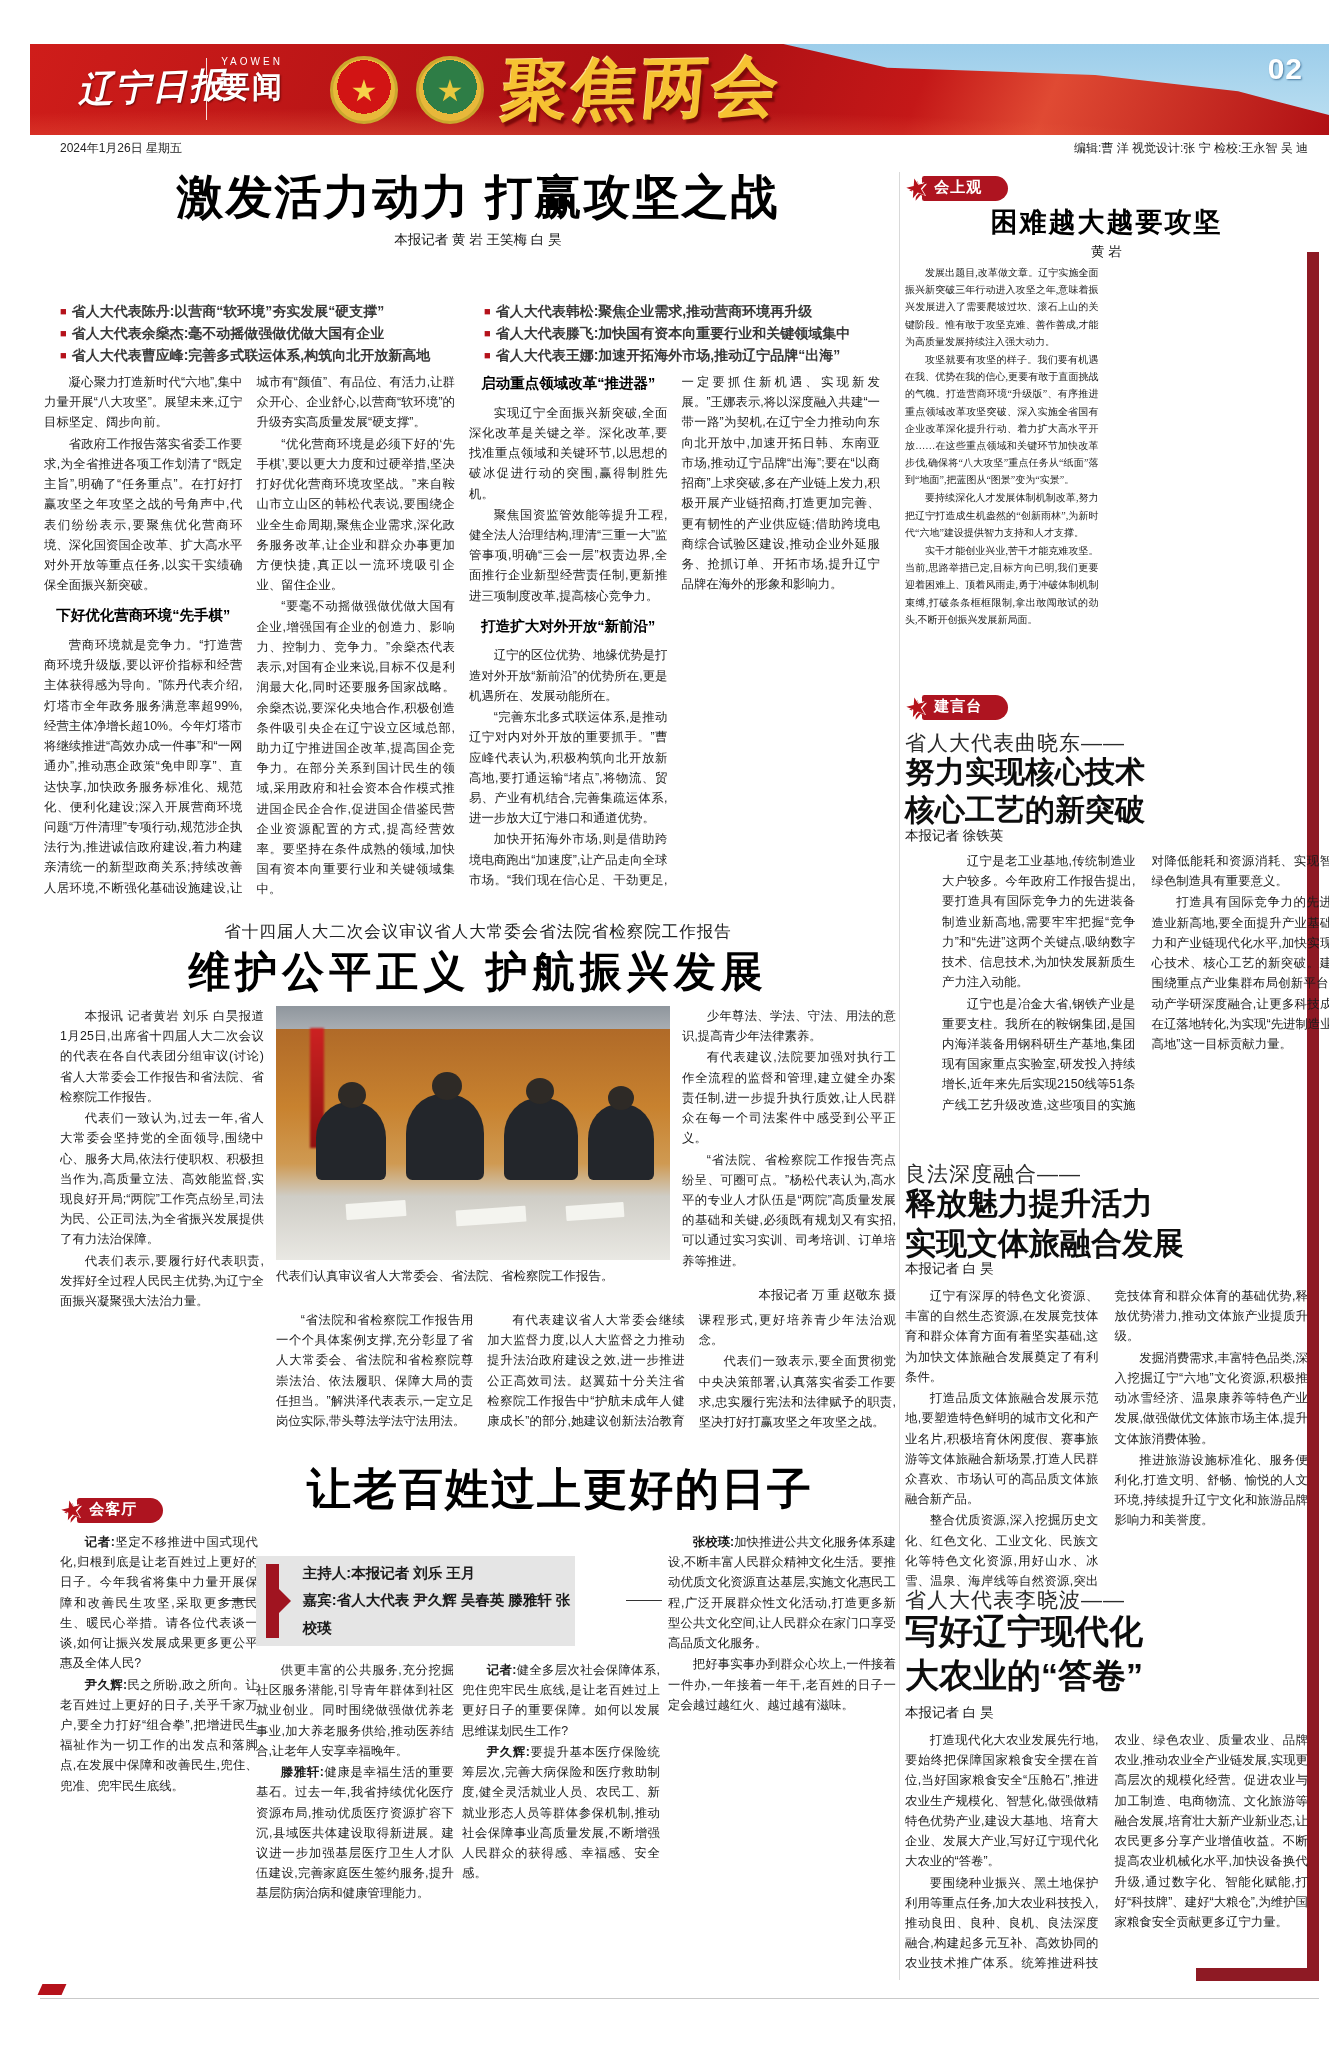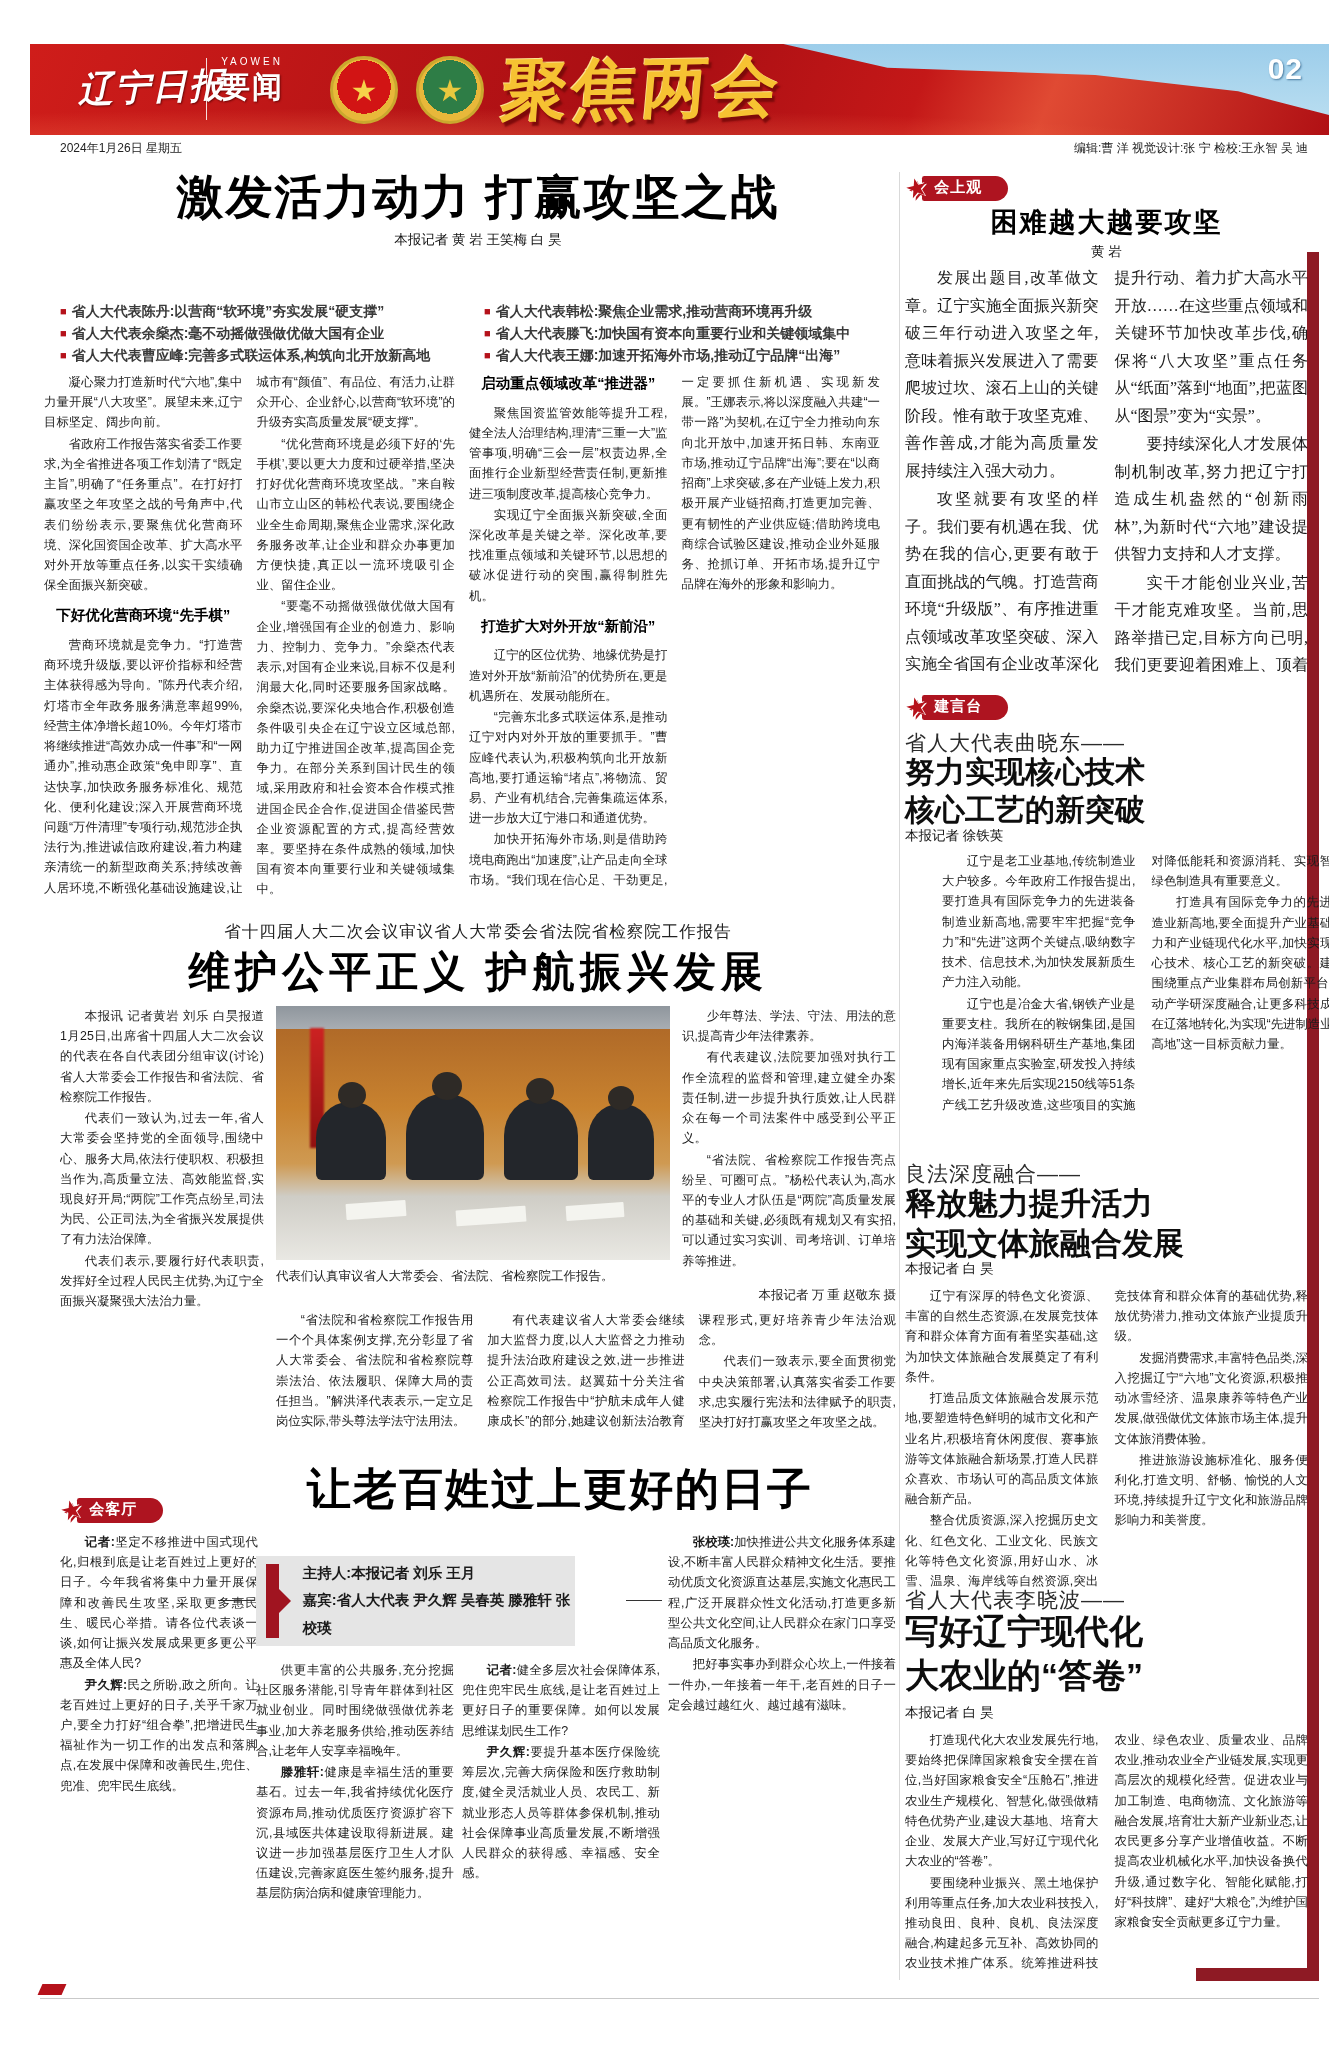--- a/index.html
+++ b/index.html
@@ -32,21 +32,21 @@
   .vrule-main{left:899px;top:172px;width:1px;height:1808px;background:#d9d9d9;}
   .right-bar{left:1307px;top:252px;width:12px;height:1728px;background:#8e1a24;}
   .rb-corner{left:1196px;top:1968px;width:123px;height:13px;background:#8e1a24;}
   .bl-mark{left:40px;top:1984px;width:24px;height:11px;background:#b5121b;transform:skewX(-24deg);}
   .bottom-rule{left:40px;top:1998px;width:1279px;height:1px;background:#c9c9c9;}
   
   .body-flow{font-size:12.4px;line-height:1.63;text-align:justify;color:#1c1c1c;overflow:hidden;column-fill:auto;}
   .body-flow p{margin:0 0 1px 0;text-indent:2em;}
   .body-flow p.sub{font-weight:800;font-size:14.5px;text-indent:0;text-align:center;margin:9px 0 7px;color:#000;break-inside:avoid;}
   .body-flow p strong{font-weight:800;}
-  .serif-body{font-family:"Liberation Serif","DejaVu Serif",serif;font-size:16px;line-height:1.72;}
+  .serif-body{font-family:"Liberation Serif","DejaVu Serif",serif;font-size:10px;line-height:1.72;}
   .byline{font-size:13.5px;color:#111;text-align:center;}
   .kicker{font-size:21px;color:#2b2b2b;letter-spacing:1px;font-weight:500;}
   .side-head{font-weight:800;color:#0d0d0d;line-height:1.28;}
   
   .tag{display:flex;align-items:center;}
   .tag .star{color:#b5121b;font-size:26px;line-height:1;margin-right:-6px;transform:rotate(-14deg);
      text-shadow:-1px -1px 0 #fff,1px 1px 0 #fff,2px 3px 0 #b5121b;}
   .tag .pill{background:#ae1420;color:#fff;font-weight:700;font-size:15px;padding:2px 26px 4px 12px;
      border-radius:3px 16px 16px 3px;letter-spacing:1px;}
   
@@ -150,22 +150,22 @@
       </ul>
   </div>
   <div class="abs body-flow lead-body">
       <p>凝心聚力打造新时代“六地”,集中力量开展“八大攻坚”。展望未来,辽宁目标坚定、阔步向前。</p>
       <p>省政府工作报告落实省委工作要求,为全省推进各项工作划清了“既定主旨”,明确了“任务重点”。在打好打赢攻坚之年攻坚之战的号角声中,代表们纷纷表示,要聚焦优化营商环境、深化国资国企改革、扩大高水平对外开放等重点任务,以实干实绩确保全面振兴新突破。</p>
       <p class="sub">下好优化营商环境“先手棋”</p>
       <p>营商环境就是竞争力。“打造营商环境升级版,要以评价指标和经营主体获得感为导向。”陈丹代表介绍,灯塔市全年政务服务满意率超99%,经营主体净增长超10%。今年灯塔市将继续推进“高效办成一件事”和“一网通办”,推动惠企政策“免申即享”、直达快享,加快政务服务标准化、规范化、便利化建设;深入开展营商环境问题“万件清理”专项行动,规范涉企执法行为,推进诚信政府建设,着力构建亲清统一的新型政商关系;持续改善人居环境,不断强化基础设施建设,让城市有“颜值”、有品位、有活力,让群众开心、企业舒心,以营商“软环境”的升级夯实高质量发展“硬支撑”。</p>
       <p>“优化营商环境是必须下好的‘先手棋’,要以更大力度和过硬举措,坚决打好优化营商环境攻坚战。”来自鞍山市立山区的韩松代表说,要围绕企业全生命周期,聚焦企业需求,深化政务服务改革,让企业和群众办事更加方便快捷,真正以一流环境吸引企业、留住企业。</p>
       <p>“要毫不动摇做强做优做大国有企业,增强国有企业的创造力、影响力、控制力、竞争力。”余燊杰代表表示,对国有企业来说,目标不仅是利润最大化,同时还要服务国家战略。余燊杰说,要深化央地合作,积极创造条件吸引央企在辽宁设立区域总部,助力辽宁推进国企改革,提高国企竞争力。在部分关系到国计民生的领域,采用政府和社会资本合作模式推进国企民企合作,促进国企借鉴民营企业资源配置的方式,提高经营效率。要坚持在条件成熟的领域,加快国有资本向重要行业和关键领域集中。</p>
       <p class="sub">启动重点领域改革“推进器”</p>
+      <p>实现辽宁全面振兴新突破,全面深化改革是关键之举。深化改革,要找准重点领域和关键环节,以思想的破冰促进行动的突围,赢得制胜先机。</p>
       <p>聚焦国资监管效能等提升工程,健全法人治理结构,理清“三重一大”监管事项,明确“三会一层”权责边界,全面推行企业新型经营责任制,更新推进三项制度改革,提高核心竞争力。</p>
-      <p>实现辽宁全面振兴新突破,全面深化改革是关键之举。深化改革,要找准重点领域和关键环节,以思想的破冰促进行动的突围,赢得制胜先机。</p>
       <p class="sub">打造扩大对外开放“新前沿”</p>
       <p>辽宁的区位优势、地缘优势是打造对外开放“新前沿”的优势所在,更是机遇所在、发展动能所在。</p>
       <p>“完善东北多式联运体系,是推动辽宁对内对外开放的重要抓手。”曹应峰代表认为,积极构筑向北开放新高地,要打通运输“堵点”,将物流、贸易、产业有机结合,完善集疏运体系,进一步放大辽宁港口和通道优势。</p>
       <p>加快开拓海外市场,则是借助跨境电商跑出“加速度”,让产品走向全球市场。“我们现在信心足、干劲更足,一定要抓住新机遇、实现新发展。”王娜表示,将以深度融入共建“一带一路”为契机,在辽宁全力推动向东向北开放中,加速开拓日韩、东南亚市场,推动辽宁品牌“出海”;要在“以商招商”上求突破,多在产业链上发力,积极开展产业链招商,打造更加完善、更有韧性的产业供应链;借助跨境电商综合试验区建设,推动企业外延服务、抢抓订单、开拓市场,提升辽宁品牌在海外的形象和影响力。</p>
     </div>
 
   <div class="abs tag obs-tag">
     <span class="star">★</span>
     <span class="pill">会上观</span>
   </div>

